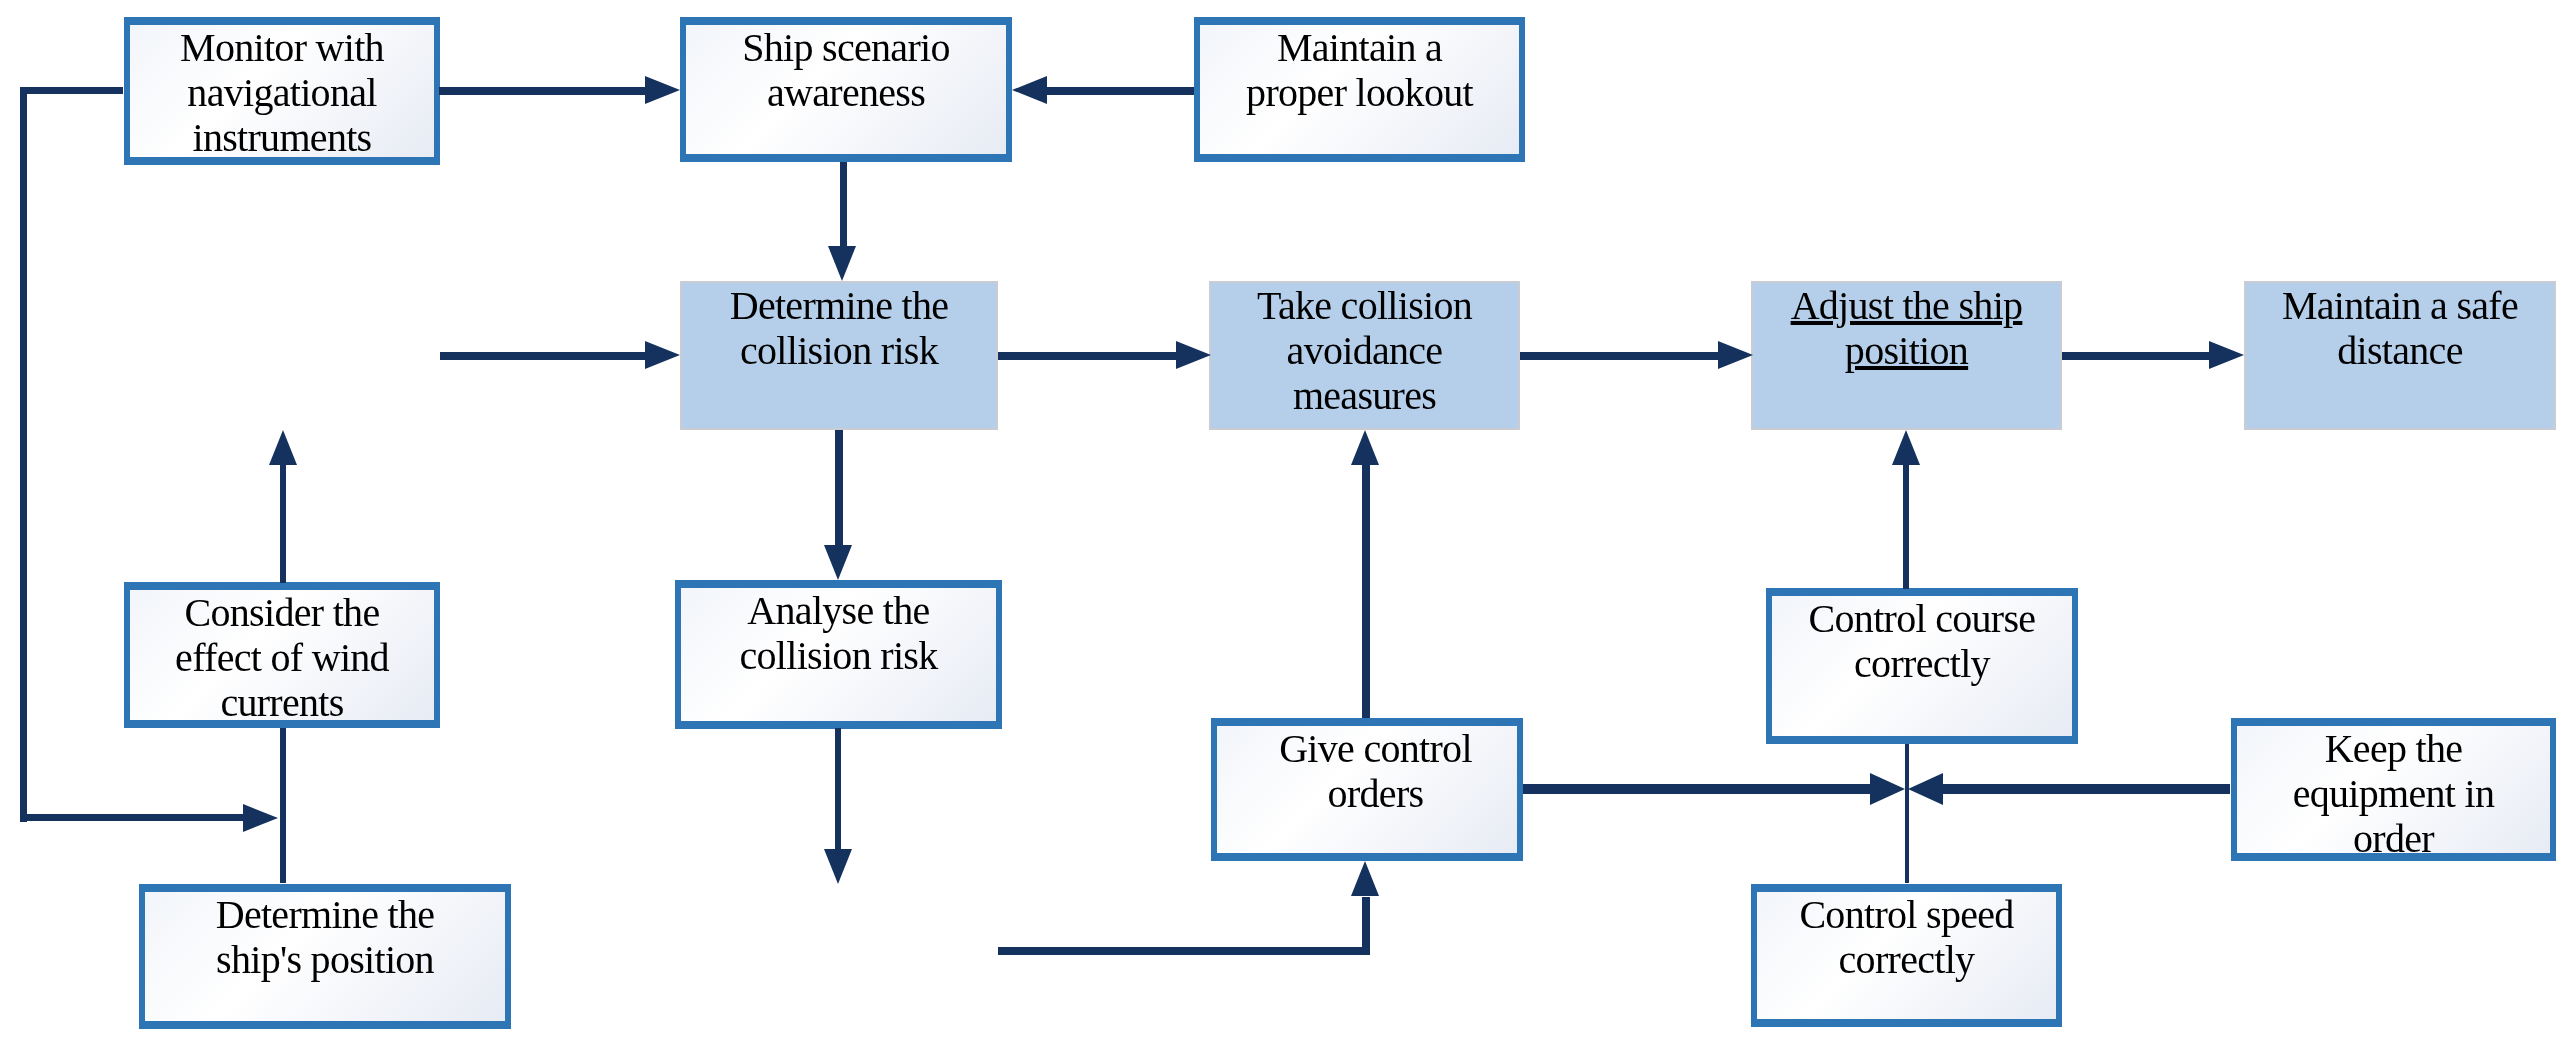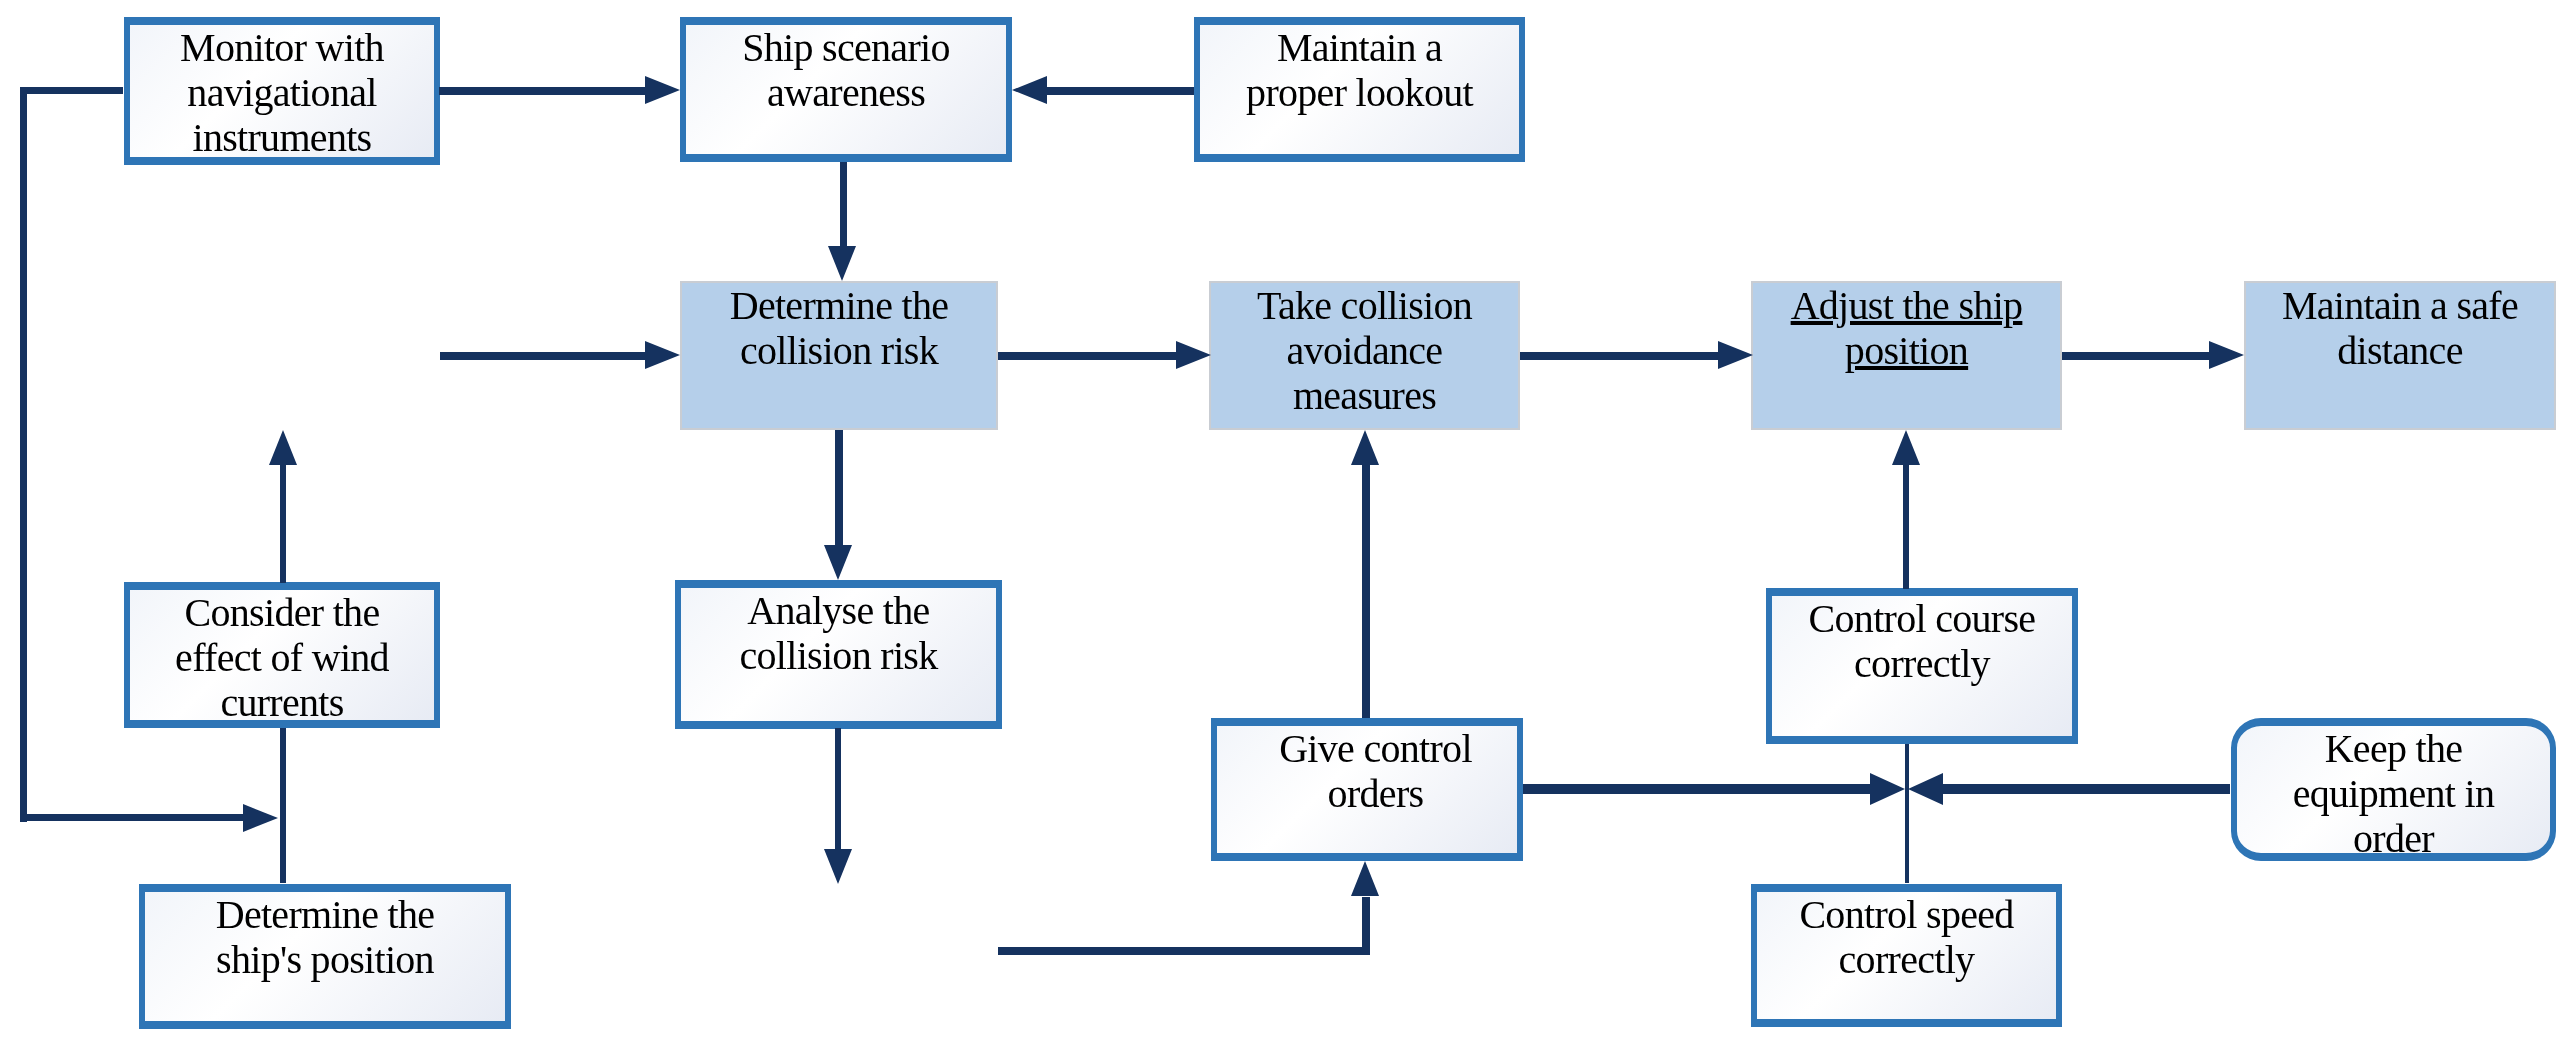--- a/index.html
+++ b/index.html
@@ -94,21 +94,21 @@
   </div>
   <div class="box plain" style="left:1753px;top:588px;width:312px;height:156px;margin-left:13px;">
     <span>Control course
 correctly</span>
   </div>
 
   <div class="box plain" style="left:1211px;top:718px;width:312px;height:143px;padding-left:17px;">
     <span>Give control
 orders</span>
   </div>
-  <div class="box plain" style="left:2231px;top:718px;width:325px;height:143px;border-radius:30px;">
+  <div class="box plain" style="left:2231px;top:718px;width:325px;height:143px;">
     <span>Keep the
 equipment in
 order</span>
   </div>
 
   <div class="box plain" style="left:139px;top:884px;width:372px;height:145px;">
     <span>Determine the
 ship's position</span>
   </div>
   <div class="box plain" style="left:1751px;top:884px;width:311px;height:143px;">

